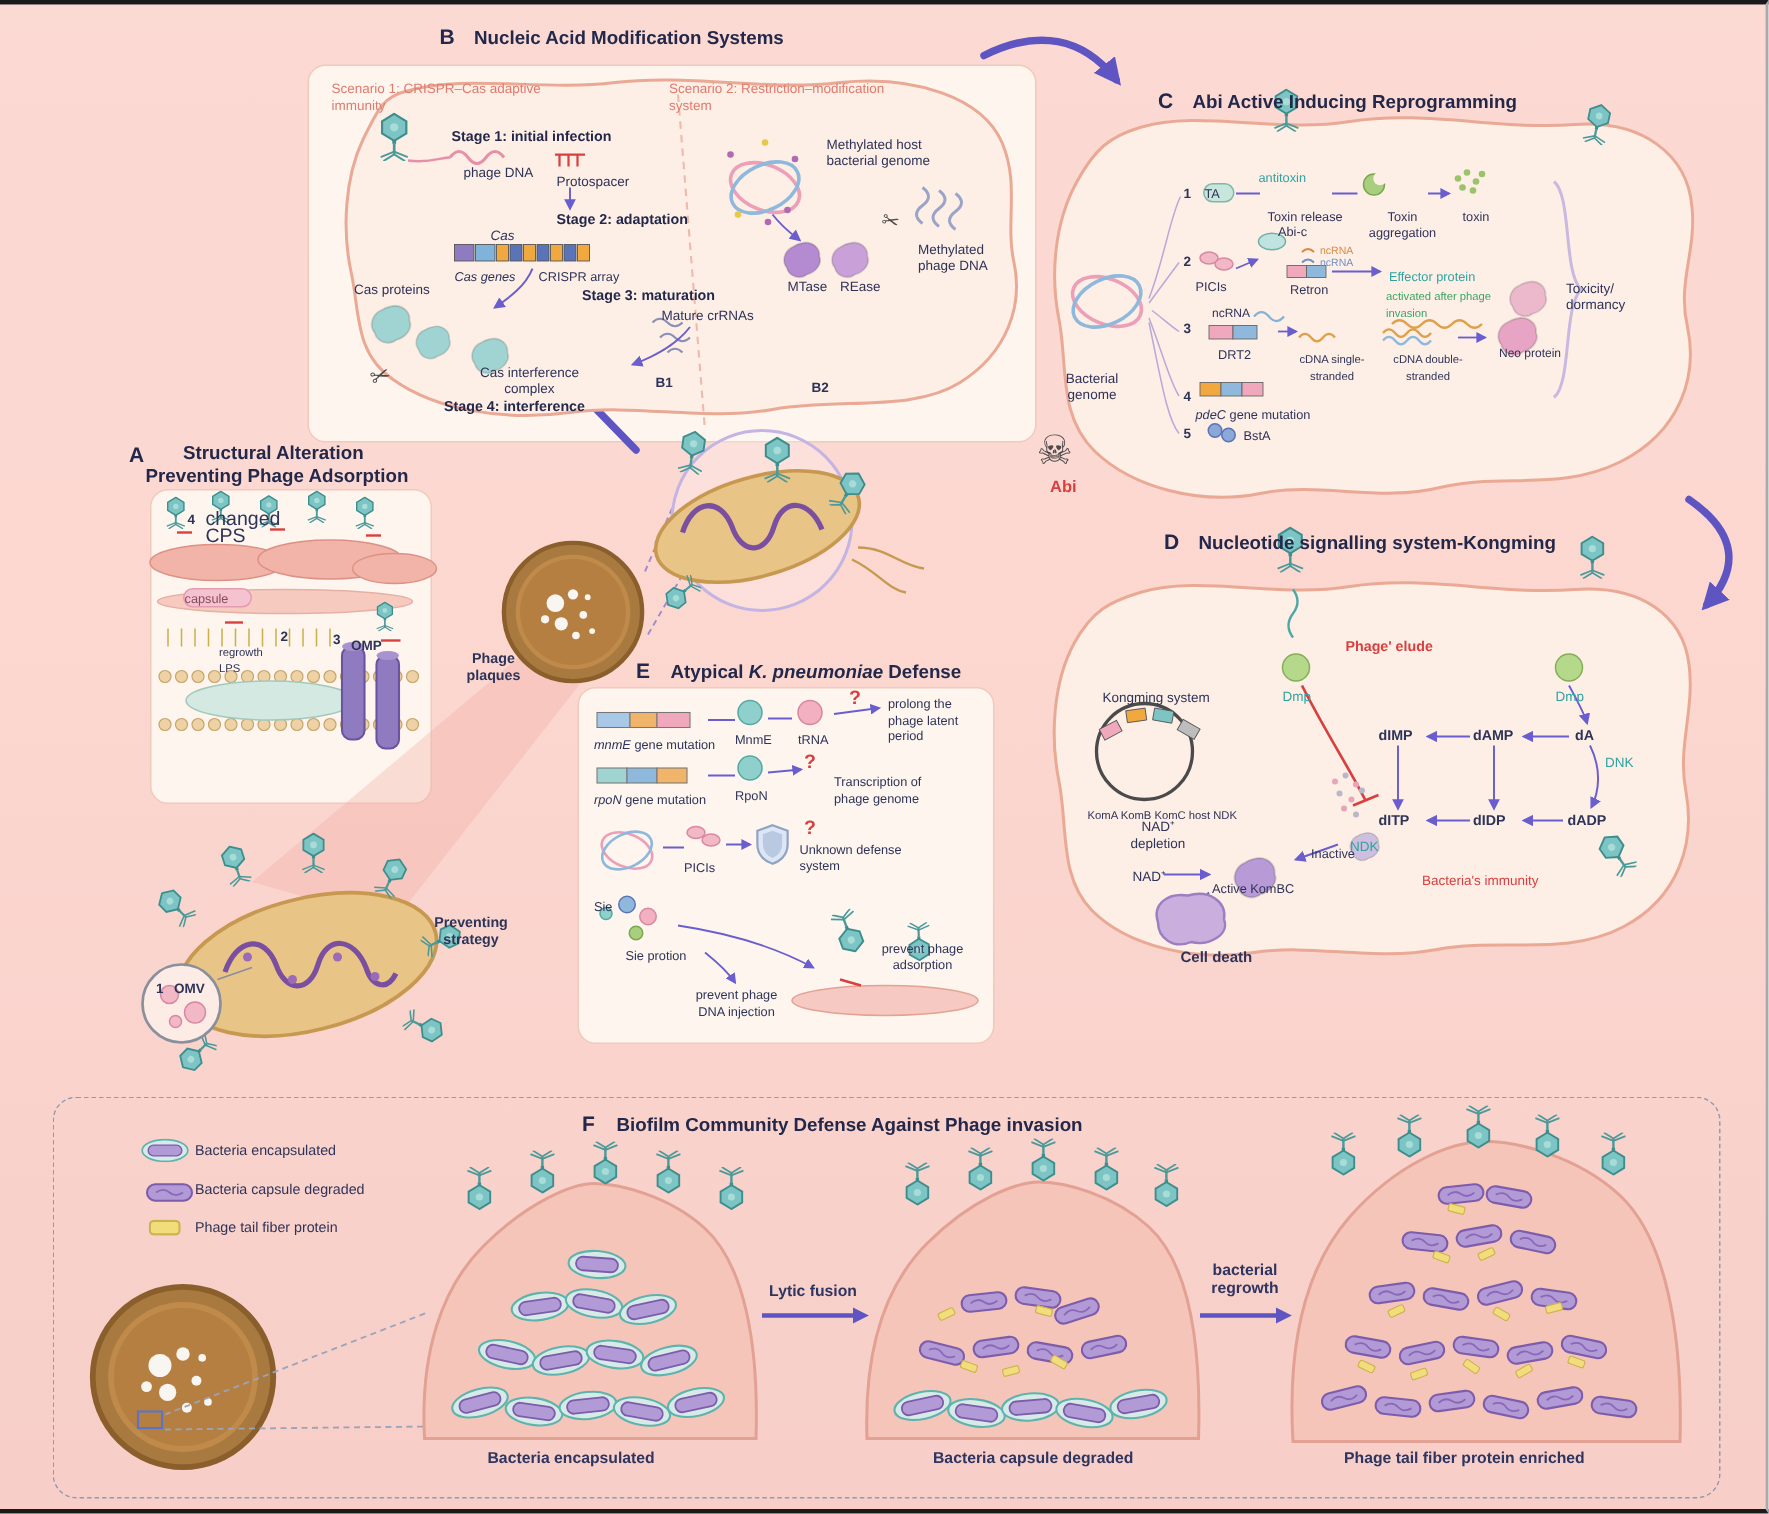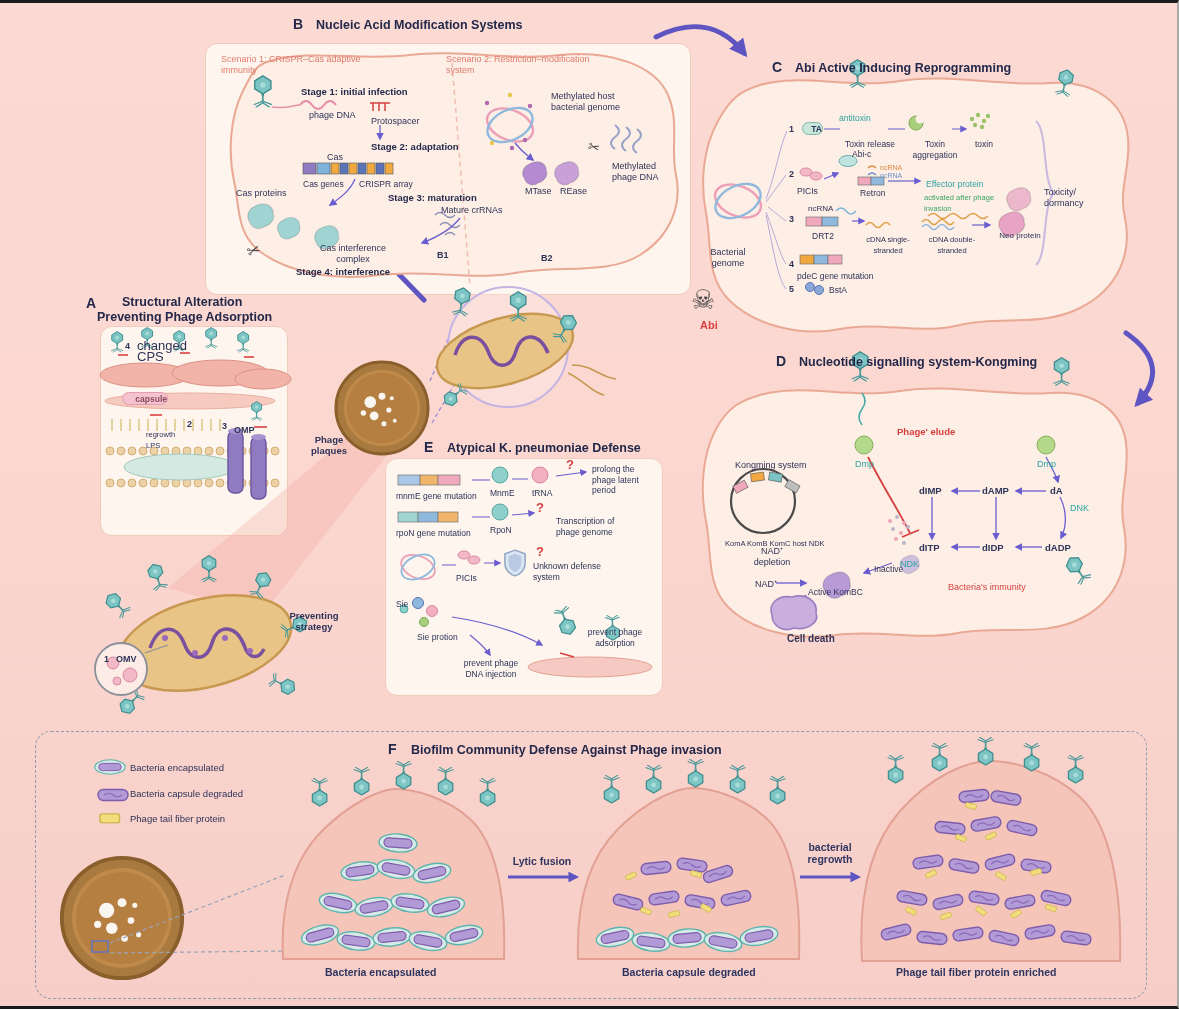--- a/index.html
+++ b/index.html
@@ -8,27 +8,27 @@
     width:1179px;height:1009px;position:relative;overflow:hidden;
     font-family:"Liberation Sans",sans-serif;
     background:linear-gradient(180deg,#fbdad3 0%,#fbd7d0 45%,#f7cec8 100%);
     border-top:3px solid #1a1a1a;border-bottom:3px solid #1a1a1a;border-right:2px solid #aaa;
   }
   .layer{position:absolute;inset:0}
   .boxes{z-index:1}.gfx{z-index:2}.labels{z-index:3}
   .box{position:absolute;background:#fdf5ee;border:1.5px solid #f2cabc;border-radius:12px}
   .fbox{position:absolute;background:transparent;border:1.6px dashed #8f9bb0;border-radius:16px}
   .lbl{position:absolute;color:#2e3358;font-size:9px;line-height:10.5px}
-  .b{font-weight:bold}.it{}.ctr{text-align:center}.salmon{color:#e07b6d}.teal{color:#2fa3a0}.green{color:#3aa565}
+  .b{font-weight:bold}.it{font-style:italic}.ctr{text-align:center}.salmon{color:#e07b6d}.teal{color:#2fa3a0}.green{color:#3aa565}
   .red{color:#d84040}.orange{color:#d98a3f}.steel{color:#6f92c9}.gray{color:#4a4a4a}
   .ptitle{position:absolute;font-weight:bold;color:#23284a;font-size:12.5px;line-height:14px}
   .pletter{position:absolute;font-weight:bold;color:#23284a;font-size:14px}
   .stage{font-weight:bold;color:#23284a;font-size:9.5px}
   .cap{position:absolute;font-weight:bold;color:#2e3560;font-size:10.5px}
-  .pill{position:absolute;border-radius:7px;text-align:right;font-weight:bold}
+  .pill{position:absolute;border-radius:7px;text-align:left;font-weight:normal}
   .q{position:absolute;color:#d84040;font-weight:bold;font-size:13px}
   .ic{position:absolute}
 </style>
 </head>
 <body>
 
 <div class="layer boxes">
   <div class="box" style="left:205px;top:40px;width:486px;height:252px"></div>
   <div class="box" style="left:100px;top:323px;width:188px;height:210px"></div>
   <div class="box" style="left:385px;top:455px;width:278px;height:238px"></div>

